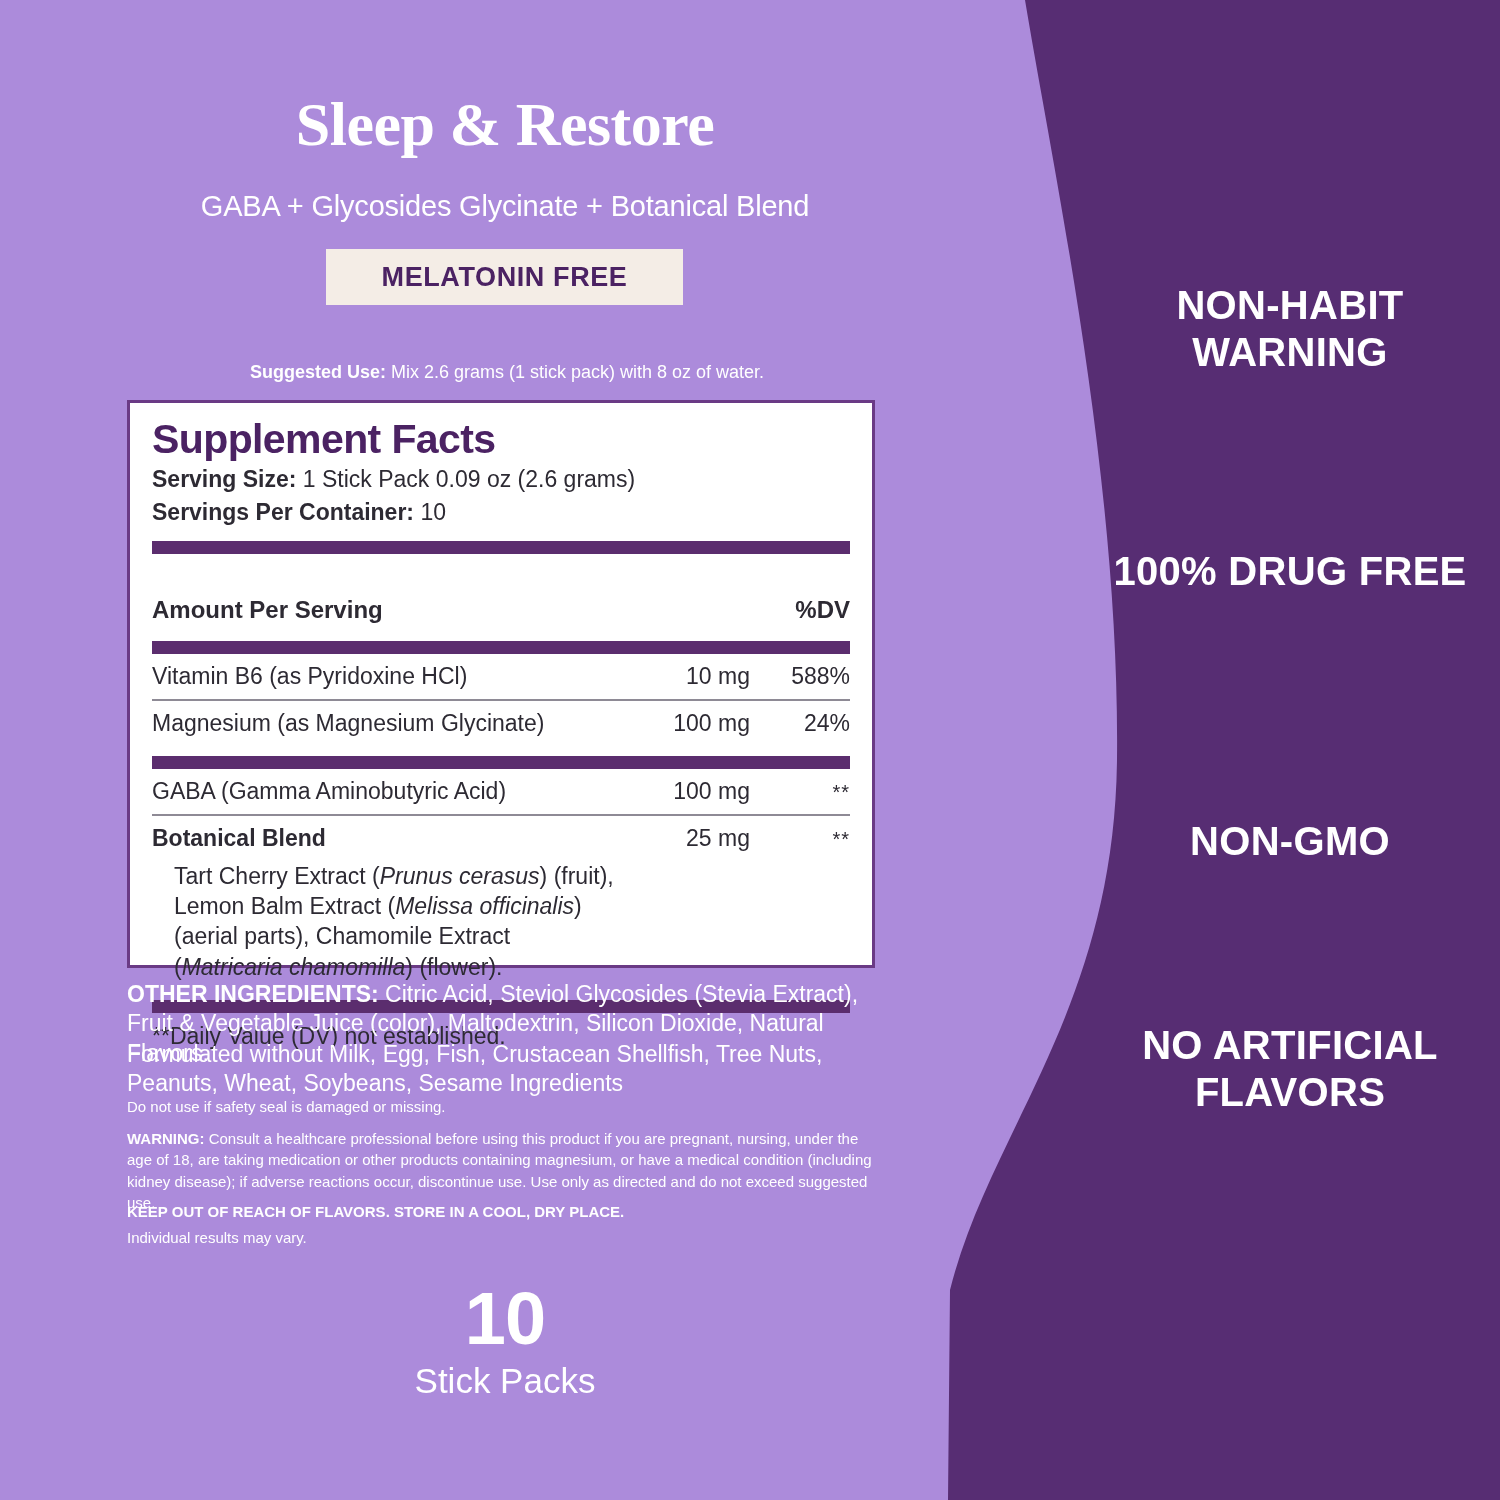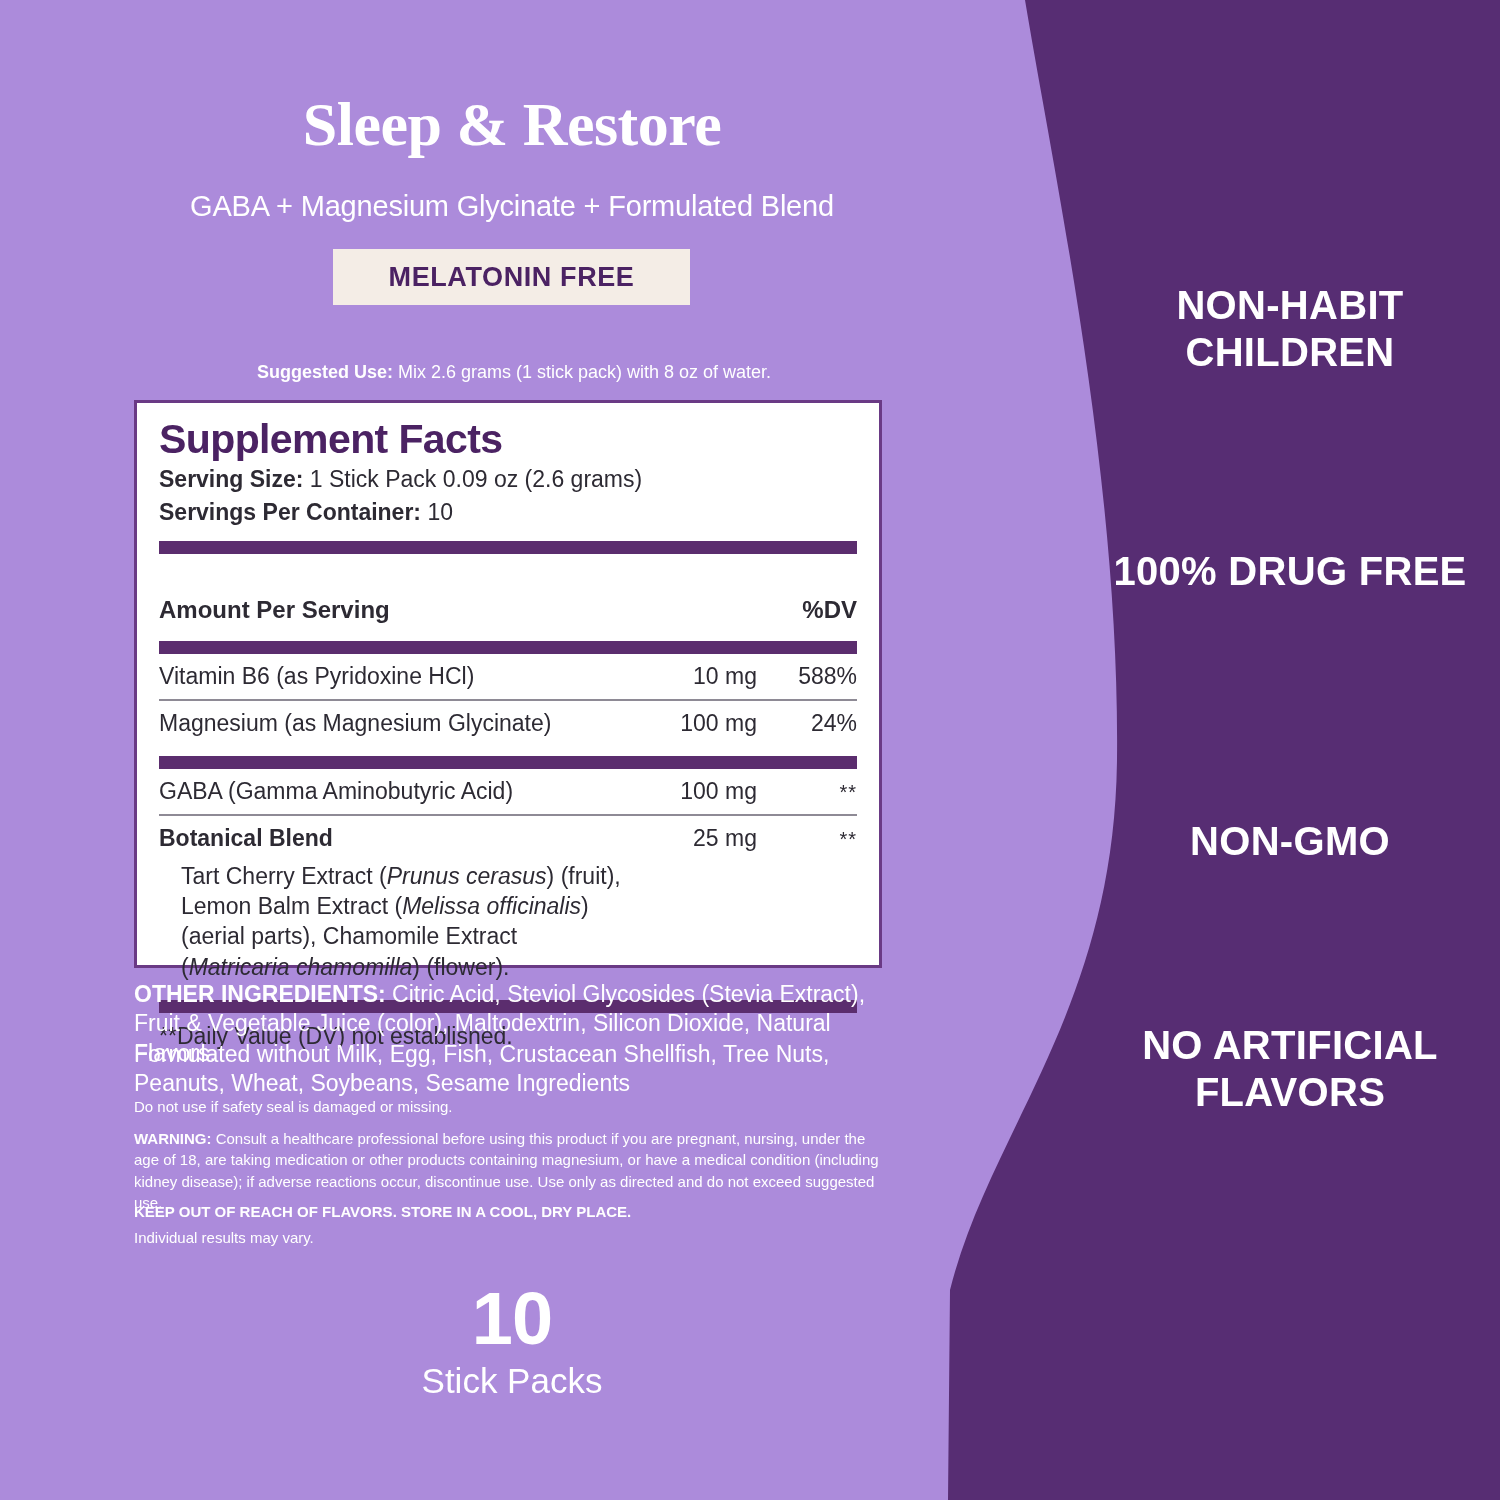--- a/index.html
+++ b/index.html
@@ -23,21 +23,21 @@
   #wave-bg {
     position: absolute;
     inset: 0;
     width: 1500px;
     height: 1500px;
   }
 
   
   #left-col {
     position: absolute;
-    left: 12px;
+    left: 5px;
     top: 0;
     width: 1000px;
     height: 1080px;
   }
   #product-title {
     position: absolute;
     left: 0;
     top: 92px;
     width: 1000px;
     text-align: center;
@@ -277,21 +277,21 @@
 
   <svg id="wave-bg" viewBox="0 0 1500 1500" preserveAspectRatio="none">
     <rect x="0" y="0" width="1500" height="1500" fill="#AC8BDB"></rect>
     <path d="M1025,0 C1055,180 1120,480 1117,760 C1114,1010 990,1130 950,1290 L948,1500 L1500,1500 L1500,0 Z" fill="#572D73"></path>
   </svg>
 
   <div id="left-col">
 
     <div id="product-title">Sleep &amp; Restore</div>
 
-    <div id="product-subtitle">GABA + Magnesium Glycinate + Formulated Blend</div>
+    <div id="product-subtitle">GABA + Glycosides Glycinate + Botanical Blend</div>
 
     <div id="melatonin-badge">
       <span>MELATONIN FREE</span>
     </div>
 
     <div id="suggested-use">
       <span class="lbl">Suggested Use:</span><span> Mix 2.6 grams (1 stick pack) with 8 oz of water.</span>
     </div>
 
     <div id="supp-panel">
@@ -370,18 +370,18 @@
 
     <div id="keep-out">KEEP OUT OF REACH OF FLAVORS. STORE IN A COOL, DRY PLACE.</div>
 
     <div id="results-vary">Individual results may vary.</div>
 
     <div id="count-number">10</div>
     <div id="count-label">Stick Packs</div>
 
   </div>
 
-  <div class="claim" id="claim-0">NON-HABIT CHILDREN</div>
+  <div class="claim" id="claim-0">NON-HABIT WARNING</div>
   <div class="claim" id="claim-1">100% DRUG FREE</div>
   <div class="claim" id="claim-2">NON-GMO</div>
   <div class="claim" id="claim-3">NO ARTIFICIAL FLAVORS</div>
 
 </div>
 
 </body></html>

